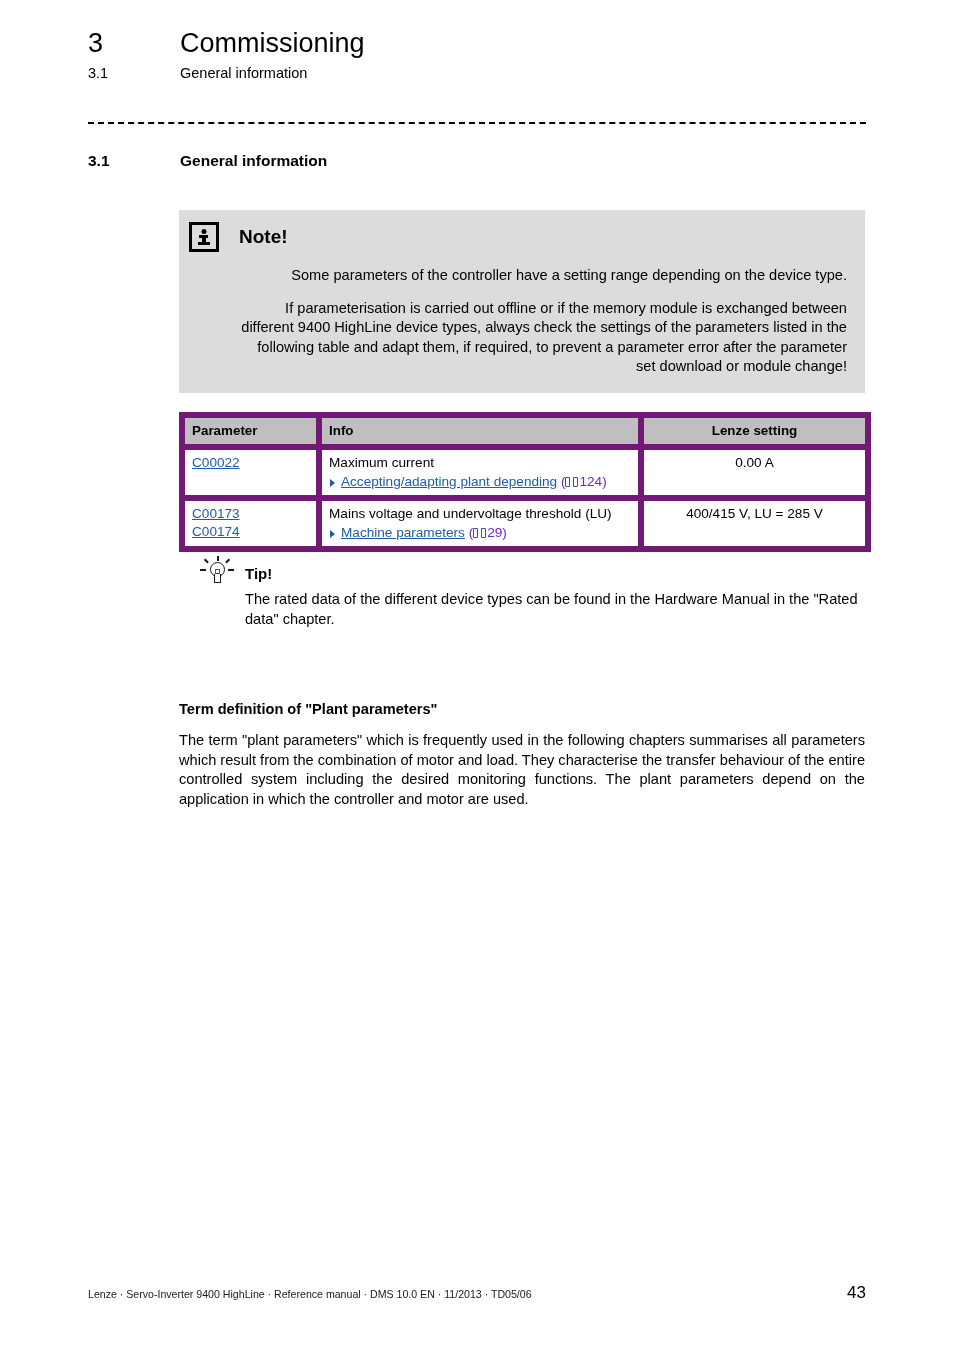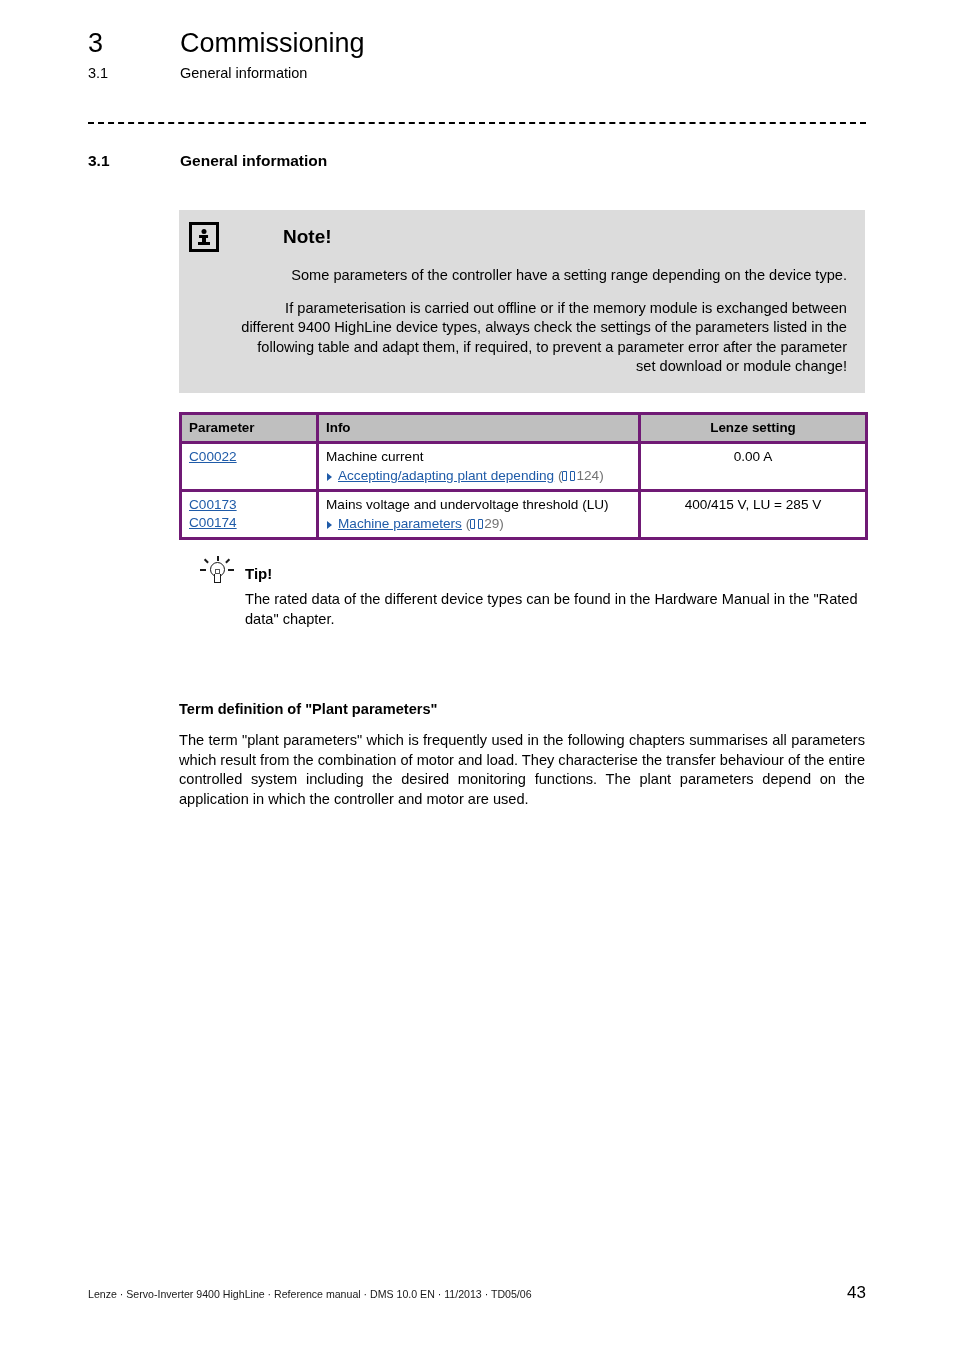--- a/index.html
+++ b/index.html
@@ -95,21 +95,20 @@
     left: 179px;
     top: 210px;
     width: 686px;
     background: #dcdcdc;
     box-sizing: border-box;
     padding: 12px 18px 16px 10px;
   }
   .note-head {
     display: flex;
     align-items: flex-start;
-    gap: 44px;
   }
   .icon-info {
     width: 30px;
     height: 30px;
     border: 3px solid #000;
     box-sizing: border-box;
     position: relative;
     flex: 0 0 auto;
     background: #dcdcdc;
   }
@@ -172,21 +171,21 @@
   .ptable {
     position: absolute;
     left: 179px;
     top: 412px;
     width: 686px;
     border-collapse: collapse;
     table-layout: fixed;
     font-size: 13.6px;
   }
   .ptable th, .ptable td {
-    border: 3px solid #701a75;
+    border: 6px solid #701a75;
     padding: 4px 7px;
     vertical-align: top;
     line-height: 18px;
   }
   .ptable thead th {
     background: #bfbfbf;
     font-weight: bold;
     font-size: 13.4px;
     text-align: left;
     padding-top: 4px;
@@ -214,21 +213,21 @@
     position: absolute;
     left: 1px;
     top: 6px;
     width: 0;
     height: 0;
     border-left: 5px solid #1f5ba8;
     border-top: 4px solid transparent;
     border-bottom: 4px solid transparent;
   }
   .pgref {
-    color: #737373;
+    color: #6d28d9;
     white-space: nowrap;
   }
   .bookicon {
     display: inline-block;
     width: 13px;
     height: 10px;
     position: relative;
     vertical-align: -1px;
     margin-right: 1px;
   }
@@ -404,21 +403,21 @@
       </tr>
     </thead>
     <tbody>
 
 
       <tr>
         <td>
           <span class="lnk">C00022</span>
         </td>
         <td>
-          <div>Machine current</div>
+          <div>Maximum current</div>
           <div class="xref-line">
             <span class="xref-arrow"></span>
             <span class="lnk">Accepting/adapting plant depending</span>
             <span class="pgref">(<span class="bookicon"><i class="l"></i><i class="r"></i></span><span>124</span>)</span>
           </div>
         </td>
         <td class="setting">0.00 A</td>
       </tr>
 
       <tr>

